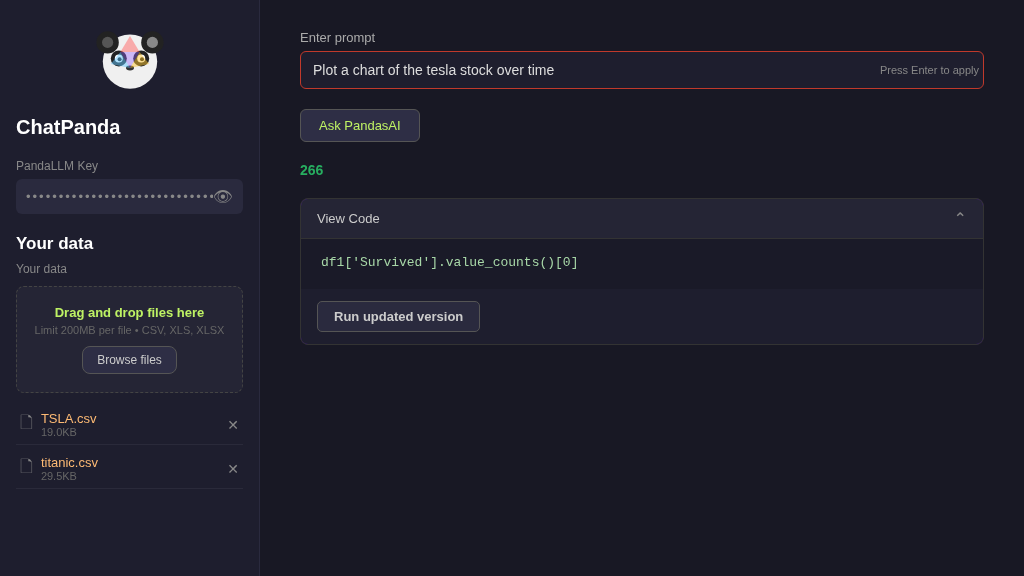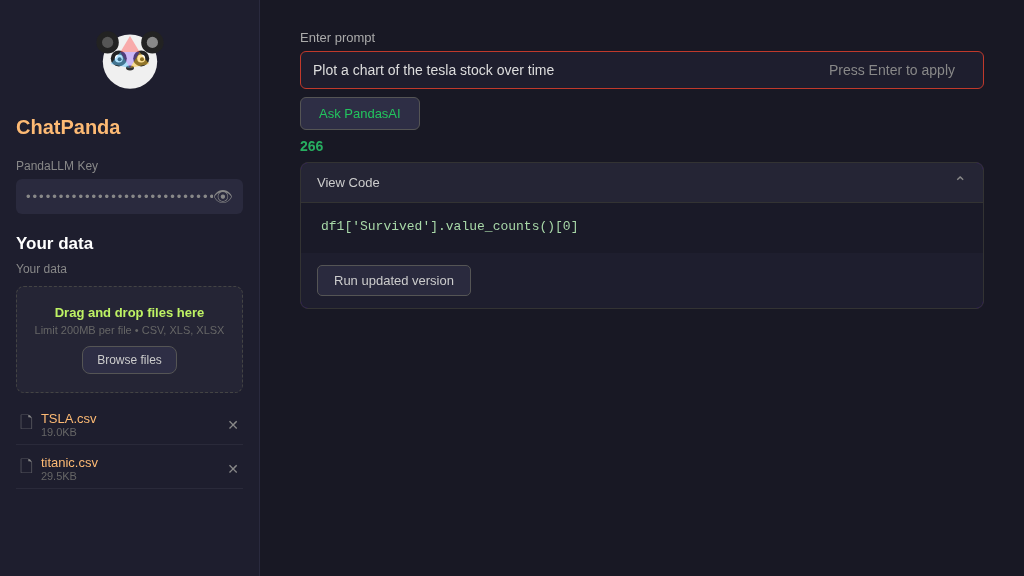--- a/index.html
+++ b/index.html
@@ -27,21 +27,21 @@
 
     .logo-area {
       display: flex;
       justify-content: center;
       margin-bottom: 16px;
     }
 
     .app-title {
       font-size: 20px;
       font-weight: 700;
-      color: #fdba74;
+      color: #ffffff;
       margin-bottom: 20px;
     }
 
     .section-label {
       font-size: 12px;
       color: #888;
       margin-bottom: 6px;
       font-weight: 500;
     }
 
@@ -155,21 +155,21 @@
     }
 
     
     .main {
       flex: 1;
       height: 100%;
       background: #181824;
       padding: 30px 40px;
       display: flex;
       flex-direction: column;
-      gap: 8px;
+      gap: 20px;
     }
 
     .prompt-label {
       font-size: 13px;
       color: #aaa;
       margin-bottom: 6px;
     }
 
     .prompt-input-wrapper {
       position: relative;
@@ -183,32 +183,32 @@
       background: transparent;
       border: none;
       color: #ddd;
       font-size: 14px;
       padding: 10px 130px 10px 12px;
       outline: none;
     }
 
     .press-enter-hint {
       position: absolute;
-      right: 28px;
+      right: 4px;
       top: 50%;
       transform: translateY(-50%);
-      font-size: 14px;
+      font-size: 11px;
       color: #888;
       white-space: nowrap;
     }
 
     .ask-btn {
       background: #2e2e45;
       border: 1px solid #555;
-      color: #22c55e;
+      color: #bef264;
       padding: 8px 18px;
       border-radius: 6px;
       font-size: 13px;
       cursor: pointer;
       width: fit-content;
     }
 
     .result-number {
       color: #27ae60;
       font-size: 14px;
@@ -257,20 +257,21 @@
     }
 
     .run-btn {
       background: #2a2a3e;
       border: 1px solid #555;
       color: #ccc;
       padding: 7px 16px;
       border-radius: 5px;
       font-size: 13px;
       cursor: pointer;
+      font-weight: bold;
     }
 
     
     .panda-svg {
       width: 80px;
       height: 80px;
     }
   </style>
 </head>
 <body>

